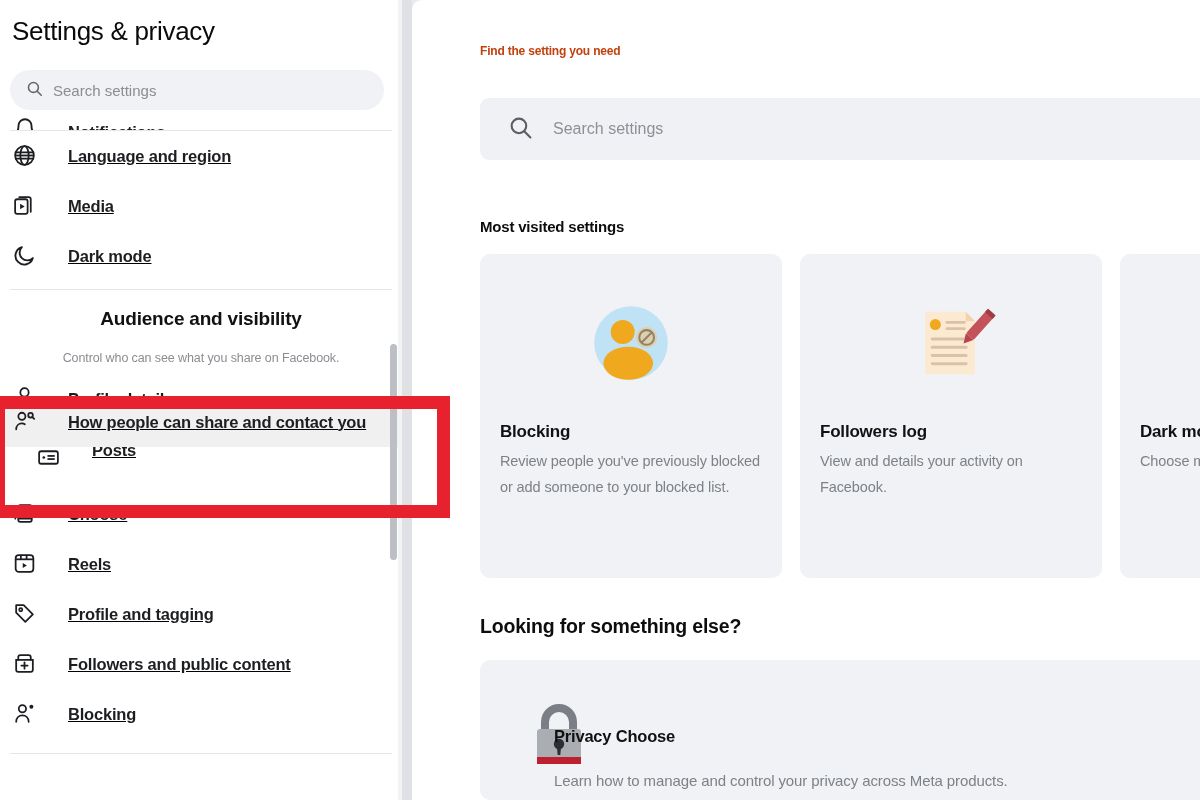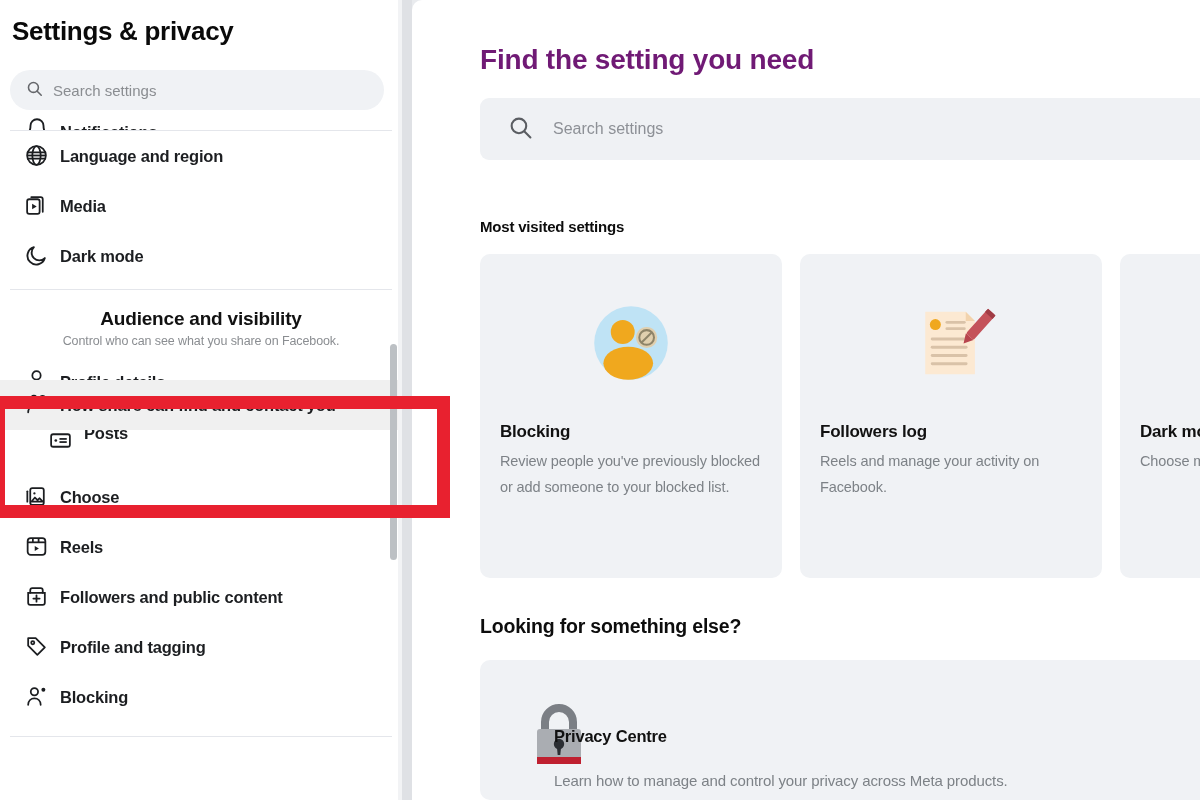--- a/index.html
+++ b/index.html
@@ -14,52 +14,52 @@
 
   
   .sidebar {
     position: absolute; left: 0; top: 0;
     width: 402px; height: 800px;
     background: #ffffff;
     overflow: hidden;
   }
   .sb-title {
     position: absolute; left: 12px; top: 16px;
-    font-size: 26px; font-weight: 700; color: #0a0a0a;
+    font-size: 26px; font-weight: 400; color: #0a0a0a;
     letter-spacing: -0.3px;
   }
   .sb-search {
     position: absolute; left: 10px; top: 70px;
     width: 374px; height: 40px;
     background: #f0f2f5; border-radius: 20px;
     display: flex; align-items: center; padding-left: 16px; gap: 10px;
   }
   .sb-search .ph { font-size: 15px; color: #8a8d91; }
 
   .sb-list { position: absolute; left: 0; top: 112px; width: 402px; }
   .sb-divider { height: 1px; background: #e4e6eb; margin: 0 10px; }
   .sb-row {
-    display: flex; align-items: center; gap: 10px;
-    height: 50px; padding-left: 24px; padding-right: 10px;
-    cursor: pointer; position: relative;
+    display: flex; align-items: center; gap: 30px;
+    height: 50px; padding-left: 12px; padding-right: 10px;
+    cursor: pointer; position: relative; text-decoration: underline;
   }
   .sb-row .lbl { font-size: 16.5px; color: #1c1e21; font-weight: 600; letter-spacing: -0.2px; }
   .sb-row.hl { background: #f0f0f0; }
   .sb-row.clipped-top { height: 18px; overflow: hidden; align-items: flex-end; }
   .sb-row.clipped-top .lbl { position: relative; top: 12px; }
   .sb-row.clipped-top .ic { position: relative; top: 12px; }
   .sb-row.clipped-bot { height: 28px; overflow: hidden; align-items: flex-start; margin-left: 24px; }
   .sb-row.clipped-bot .lbl { position: relative; top: -6px; }
   .sb-row.clipped-bot .ic { position: relative; top: -2px; }
 
   .ic { width: 26px; height: 26px; flex: 0 0 26px; display: block; }
 
   .sec-head { padding: 18px 12px 2px 12px; text-align: center; }
   .sec-head .t { font-size: 19px; font-weight: 700; color: #111; letter-spacing: -0.2px; }
-  .sec-head .s { font-size: 12.5px; color: #8a8d91; margin-top: 4px; letter-spacing: -0.1px; }
+  .sec-head .s { font-size: 12.5px; color: #8a8d91; margin-top: 21px; letter-spacing: -0.1px; }
 
   .sb-scrollbar {
     position: absolute; left: 390px; top: 344px;
     width: 7px; height: 216px; border-radius: 4px;
     background: #bcc0c4;
   }
   .sb-track {
     position: absolute; left: 398px; top: 0; width: 10px; height: 800px;
     background: #f2f3f5;
   }
@@ -71,21 +71,21 @@
   
   .main {
     position: absolute; left: 412px; top: 0;
     width: 788px; height: 800px;
     background: #ffffff;
     border-top-left-radius: 10px;
     overflow: hidden;
   }
   .m-h1 {
     position: absolute; left: 68px; top: 44px;
-    font-size: 28px; font-weight: 700; color: #701a75; letter-spacing: -0.2px;
+    font-size: 12px; font-weight: 700; color: #c2410c; letter-spacing: -0.2px;
   }
   .m-search {
     position: absolute; left: 68px; top: 98px;
     width: 760px; height: 62px;
     background: #eff1f4; border-radius: 9px;
     display: flex; align-items: center; padding-left: 28px; gap: 20px;
   }
   .m-search .ph { font-size: 16px; color: #8d9096; }
 
   .m-h2 {
@@ -222,21 +222,21 @@
 
       <div class="sb-row hl">
         <span class="ic">
           <svg width="25" height="25" viewBox="0 0 24 24" fill="none" stroke="#1c1e21" stroke-width="1.7">
             <circle cx="9.5" cy="7" r="3.4"></circle>
             <path d="M4 19.5c0-3.4 2.4-5.6 5.5-5.6 1 0 2 .2 2.8.7" stroke-linecap="round"></path>
             <circle cx="17.8" cy="6" r="2.2"></circle>
             <line x1="19.5" y1="7.7" x2="21.3" y2="9.5" stroke-linecap="round"></line>
           </svg>
         </span>
-        <span class="lbl">How share can find and contact you</span>
+        <span class="lbl">How people can share and contact you</span>
       </div>
 
       <div class="sb-row clipped-bot">
         <span class="ic">
           <svg width="25" height="25" viewBox="0 0 24 24" fill="none" stroke="#1c1e21" stroke-width="1.7">
             <rect x="3" y="6" width="18" height="12" rx="2"></rect>
             <circle cx="7.5" cy="12" r="1.3" fill="#1c1e21" stroke="none"></circle>
             <line x1="11" y1="10.5" x2="18" y2="10.5"></line>
               <line x1="11" y1="13.5" x2="18" y2="13.5"></line>
           </svg>
@@ -265,37 +265,37 @@
               <line x1="14" y1="4" x2="14" y2="8"></line>
             <path d="M10.3 11.6v4.6l4-2.3z" fill="#1c1e21" stroke="none"></path>
           </svg>
         </span>
         <span class="lbl">Reels</span>
       </div>
 
       <div class="sb-row">
         <span class="ic">
           <svg width="25" height="25" viewBox="0 0 24 24" fill="none" stroke="#1c1e21" stroke-width="1.7">
+            <path d="M4 4h7.2l8.8 8.8-7.2 7.2L4 11.2z" stroke-linejoin="round"></path>
+            <circle cx="8.4" cy="8.4" r="1.5"></circle>
+          </svg>
+        </span>
+        <span class="lbl">Profile and tagging</span>
+      </div>
+
+      <div class="sb-row">
+        <span class="ic">
+          <svg width="25" height="25" viewBox="0 0 24 24" fill="none" stroke="#1c1e21" stroke-width="1.7">
             <path d="M4 8.5h16v9.5a2 2 0 0 1-2 2H6a2 2 0 0 1-2-2z"></path>
             <path d="M6 8.5V6a2 2 0 0 1 2-2h8a2 2 0 0 1 2 2v2.5" stroke-linecap="round"></path>
             <line x1="12" y1="11" x2="12" y2="17" stroke-linecap="round"></line>
             <line x1="9" y1="14" x2="15" y2="14" stroke-linecap="round"></line>
           </svg>
         </span>
         <span class="lbl">Followers and public content</span>
-      </div>
-
-      <div class="sb-row">
-        <span class="ic">
-          <svg width="25" height="25" viewBox="0 0 24 24" fill="none" stroke="#1c1e21" stroke-width="1.7">
-            <path d="M4 4h7.2l8.8 8.8-7.2 7.2L4 11.2z" stroke-linejoin="round"></path>
-            <circle cx="8.4" cy="8.4" r="1.5"></circle>
-          </svg>
-        </span>
-        <span class="lbl">Profile and tagging</span>
       </div>
 
       <div class="sb-row">
         <span class="ic">
           <svg width="25" height="25" viewBox="0 0 24 24" fill="none" stroke="#1c1e21" stroke-width="1.7">
             <circle cx="10" cy="7.5" r="3.5"></circle>
             <path d="M4 20c0-3.8 2.7-6.2 6-6.2s6 2.4 6 6.2" stroke-linecap="round"></path>
             <circle cx="18.6" cy="5.6" r="1.9" fill="#1c1e21" stroke="none"></circle>
           </svg>
         </span>
@@ -357,21 +357,21 @@
             <rect x="28" y="62" width="40" height="3.2" rx="1.6" fill="#d9c2a8"></rect>
             <rect x="28" y="71" width="40" height="3.2" rx="1.6" fill="#d9c2a8"></rect>
             <g transform="rotate(42 72 42)">
               <rect x="66" y="8" width="11" height="36" rx="2" fill="#c4525a"></rect>
               <path d="M66 44h11l-5.5 10z" fill="#b8454e"></path>
               <rect x="66" y="8" width="11" height="5" fill="#a03c45"></rect>
             </g>
           </svg>
         </div>
         <div class="ctitle">Followers log</div>
-        <div class="cdesc">Reels and manage your activity on Facebook.</div>
+        <div class="cdesc">View and details your activity on Facebook.</div>
       </div>
 
       <div class="card">
         <div class="art"></div>
         <div class="ctitle">Dark mode</div>
         <div class="cdesc">Choose mode.</div>
       </div>
     </div>
 
     <div class="m-h3">Looking for something else?</div>
@@ -380,18 +380,18 @@
       <div class="pc-icon">
         <svg width="62" height="64" viewBox="0 0 62 64">
           <path d="M17 28V20a14 14 0 0 1 28 0v8" fill="none" stroke="#7b7f85" stroke-width="8"></path>
           <rect x="9" y="27" width="44" height="35" rx="3" fill="#aaadb2"></rect>
           <circle cx="31" cy="42" r="5.2" fill="#2b2e33"></circle>
           <path d="M28.6 42h4.8l-1.1 11h-2.6z" fill="#2b2e33"></path>
           <rect x="9" y="55" width="44" height="7" fill="#bf2030"></rect>
         </svg>
       </div>
     </div>
-    <div class="pc-title">Privacy Centre</div>
+    <div class="pc-title">Privacy Choose</div>
     <div class="pc-desc">Learn how to manage and control your privacy across Meta products.</div>
   </div>
 
   <div class="redbox"></div>
 </div>
 
 </body></html>

